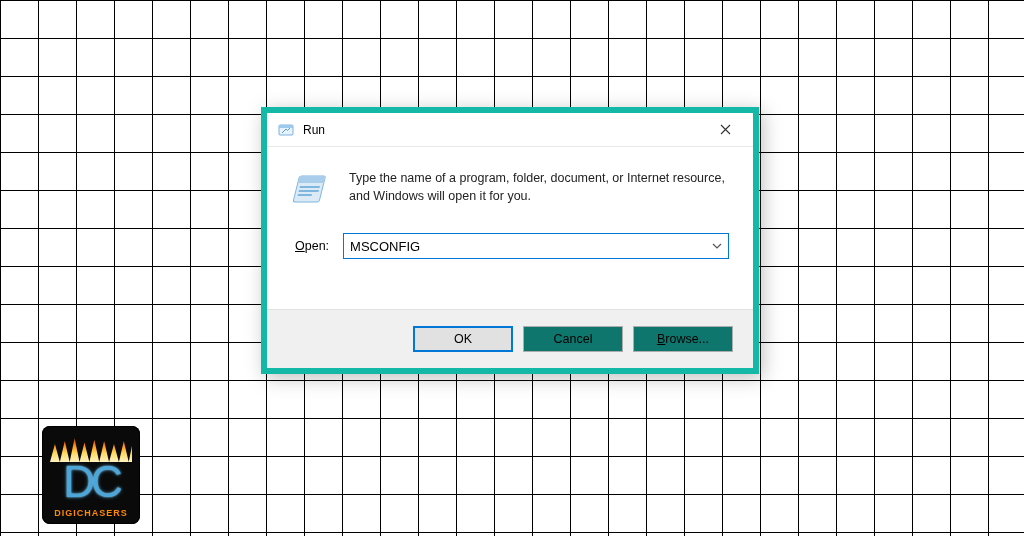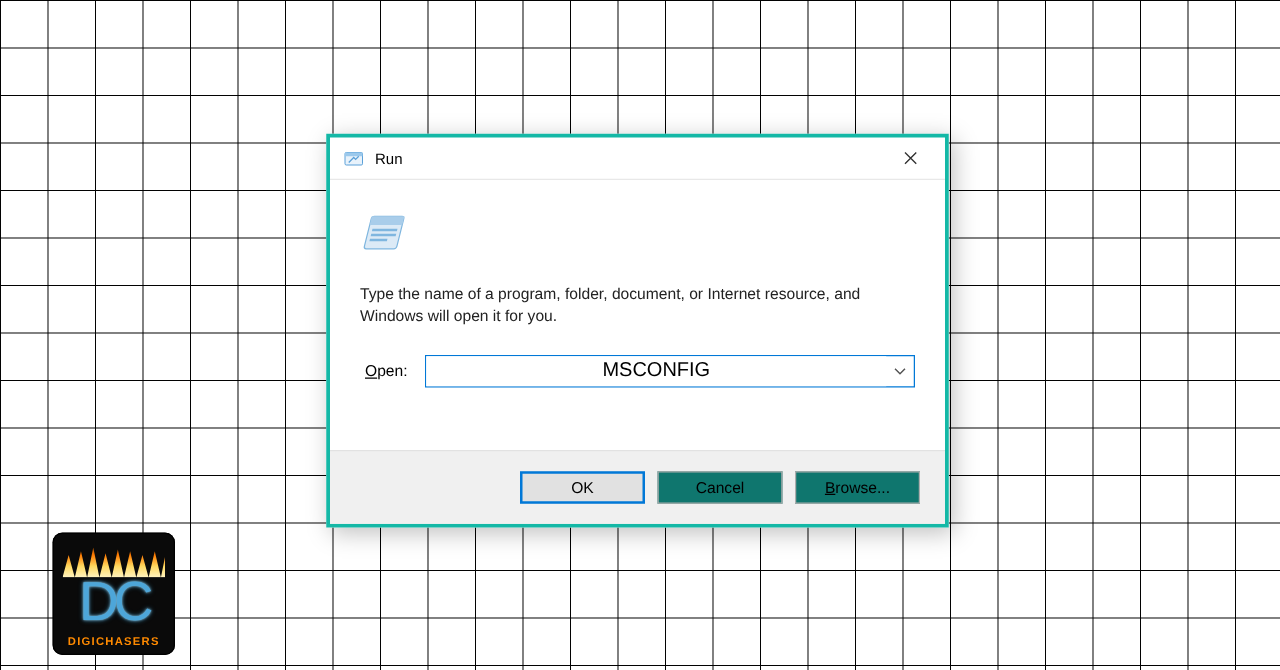--- a/index.html
+++ b/index.html
@@ -17,21 +17,21 @@
       linear-gradient(to right, #000 1px, transparent 1px),
       linear-gradient(to bottom, #000 1px, transparent 1px);
     background-size: 38px 38px;
     background-position: 0 0;
   }
   .dialog {
     position: absolute;
     left: 261px; top: 107px;
     width: 498px;
     background: #ffffff;
-    border: 3px solid #14b8a6;
+    border: 6px solid #14b8a6;
     box-shadow: 4px 4px 18px rgba(0,0,0,0.25);
   }
   .titlebar {
     display: flex; align-items: center;
     height: 34px;
     padding: 0 6px 0 10px;
     border-bottom: 1px solid #e8e8e8;
   }
   .title-icon {
     width: 18px; height: 18px; margin-right: 8px;
@@ -42,21 +42,21 @@
     width: 44px; height: 30px;
     display: flex; align-items: center; justify-content: center;
     color: #333;
   }
   .body-area {
     padding: 22px 24px 22px 24px;
     display: flex; flex-direction: column;
     gap: 22px;
   }
   .msg-row {
-    display: flex; align-items: flex-start; gap: 18px; flex-direction: column;
+    display: flex; align-items: flex-start; gap: 18px;
   }
   .run-icon {
     width: 42px; height: 42px;
     display: flex; align-items: center; justify-content: center;
   }
   .msg-text {
     font-size: 12.5px; color: #222; line-height: 1.45;
   }
   .open-row {
     display: flex; align-items: center; gap: 14px;
@@ -67,24 +67,23 @@
   .combo {
     flex: 1;
     display: flex; align-items: center;
     height: 26px;
     border: 1px solid #0178d7;
     background: #fff;
   }
   .combo input {
     flex: 1; height: 100%;
     border: none; outline: none;
-    font-family: inherit; font-size: 16px;
+    font-family: inherit; font-size: 13px;
     padding: 0 6px;
     color: #000;
-    text-align: center;
   }
   .combo .chev {
     width: 22px; height: 100%;
     display: flex; align-items: center; justify-content: center;
     color: #555;
   }
   .button-bar {
     background: #f0f0f0;
     border-top: 1px solid #e2e2e2;
     padding: 16px 20px;

